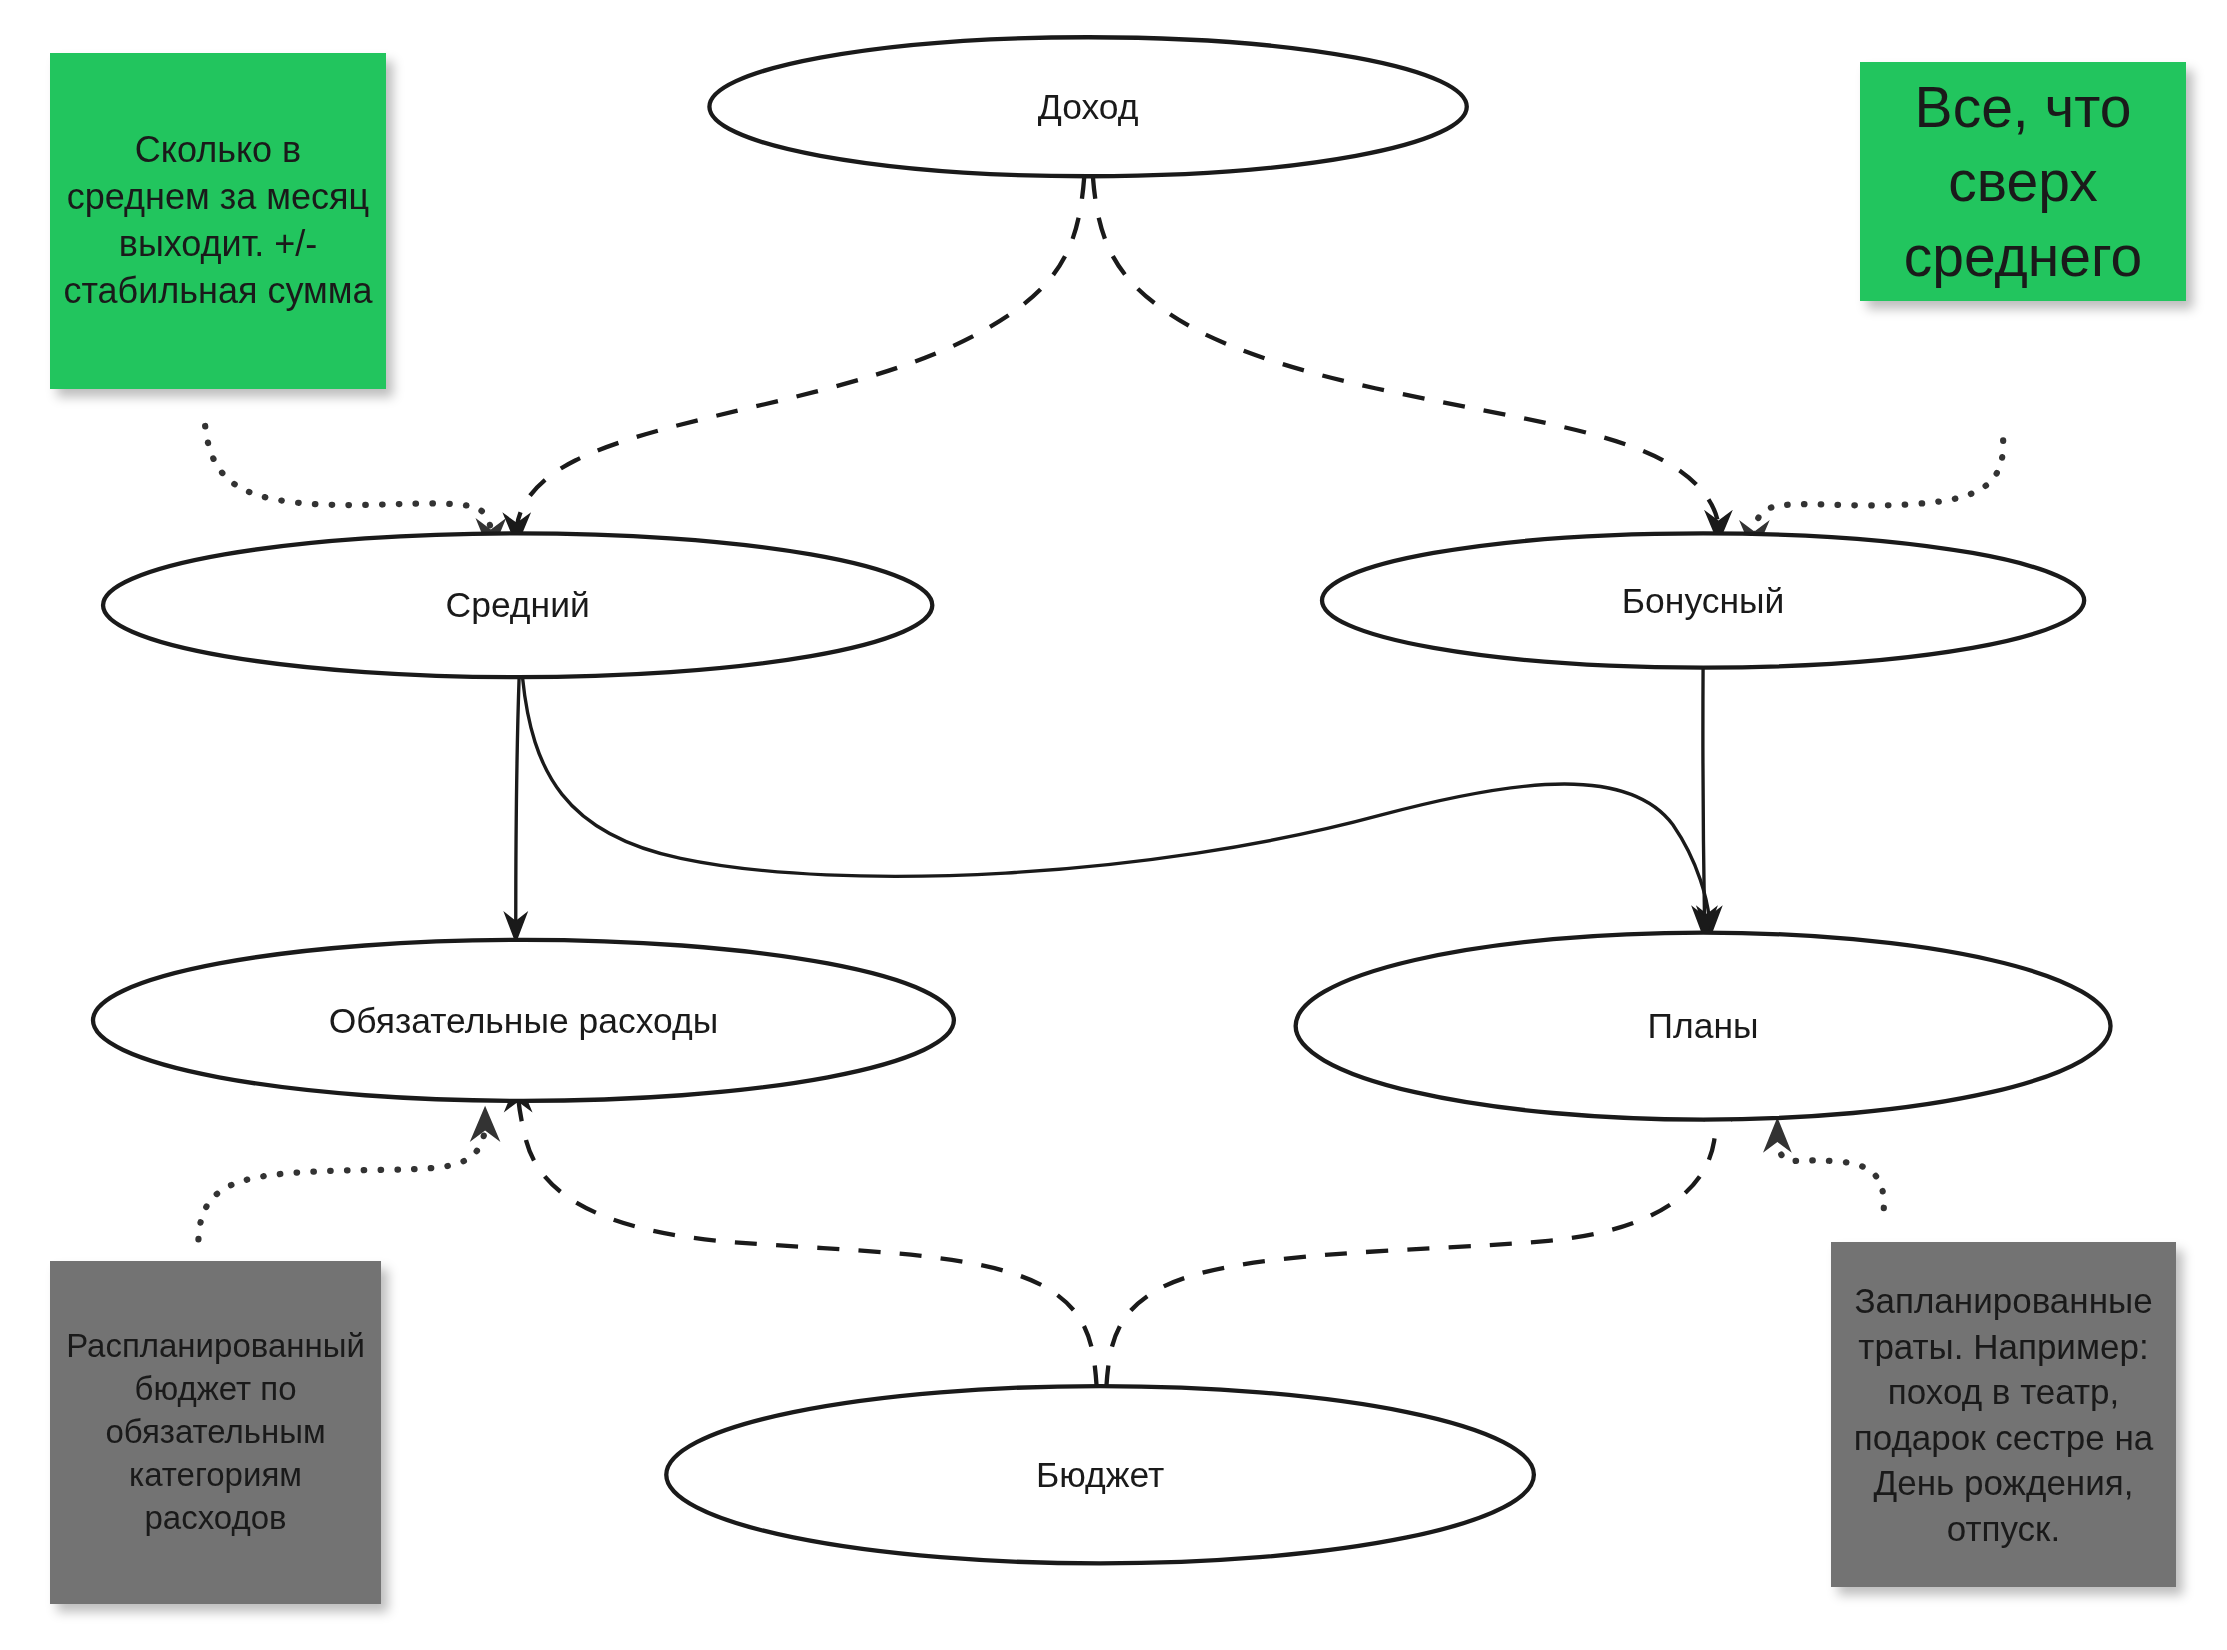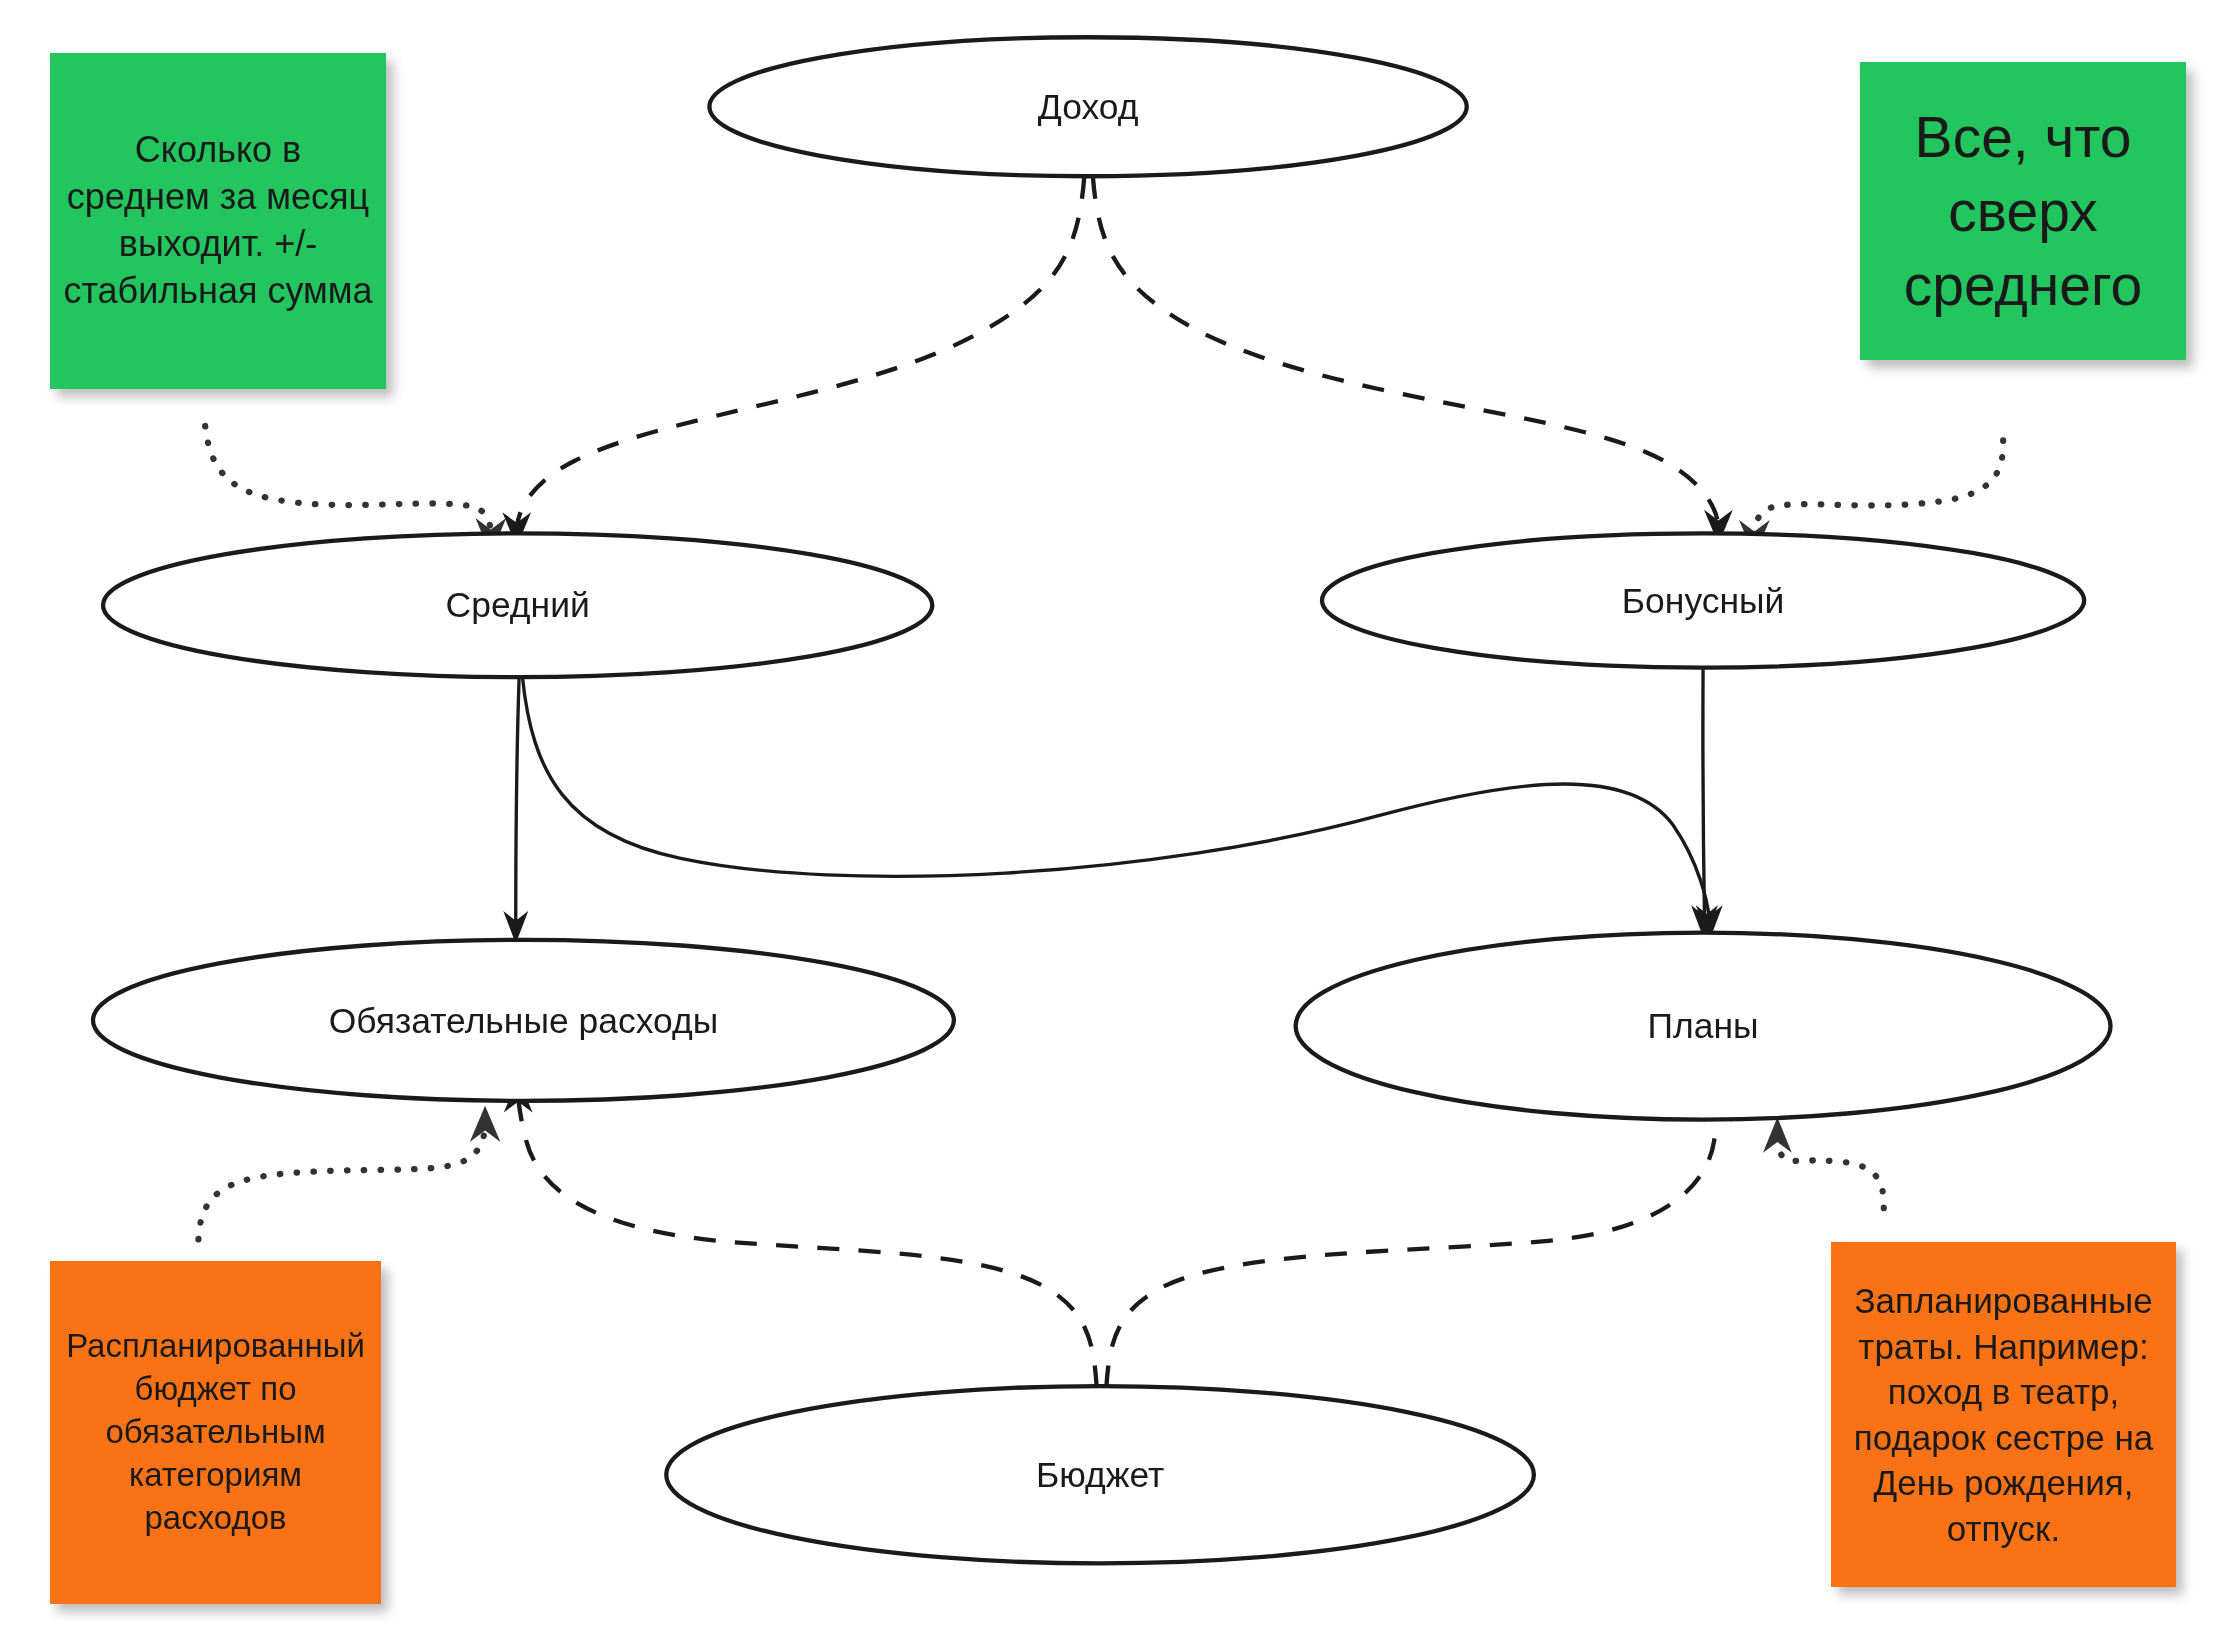--- a/index.html
+++ b/index.html
@@ -31,28 +31,28 @@
     display: flex;
     align-items: center;
     justify-content: center;
     text-align: center;
     color: #1a1a1a;
     box-shadow: 6.7px 7.7px 10.5px rgba(0,0,0,0.26);
     padding: 8.6px 10.5px;
     line-height: 1.30;
   }
   .note-green { background: #22c55e; }
-  .note-yellow { background: #f97316; }
+  .note-yellow { background: #737373; }
 
   #note-top-left {
     left: 50px; top: 53px; width: 336px; height: 336px;
     font-size: 36px;
   }
   #note-top-right {
-    left: 1860px; top: 62px; width: 326px; height: 298px;
+    left: 1860px; top: 62px; width: 326px; height: 239px;
     font-size: 57px;
     align-items: center;
   }
   #note-bottom-left {
     left: 50px; top: 1261px; width: 331px; height: 343px;
     font-size: 33px;
   }
   #note-bottom-right {
     left: 1831px; top: 1242px; width: 345px; height: 345px;
     font-size: 35px;

